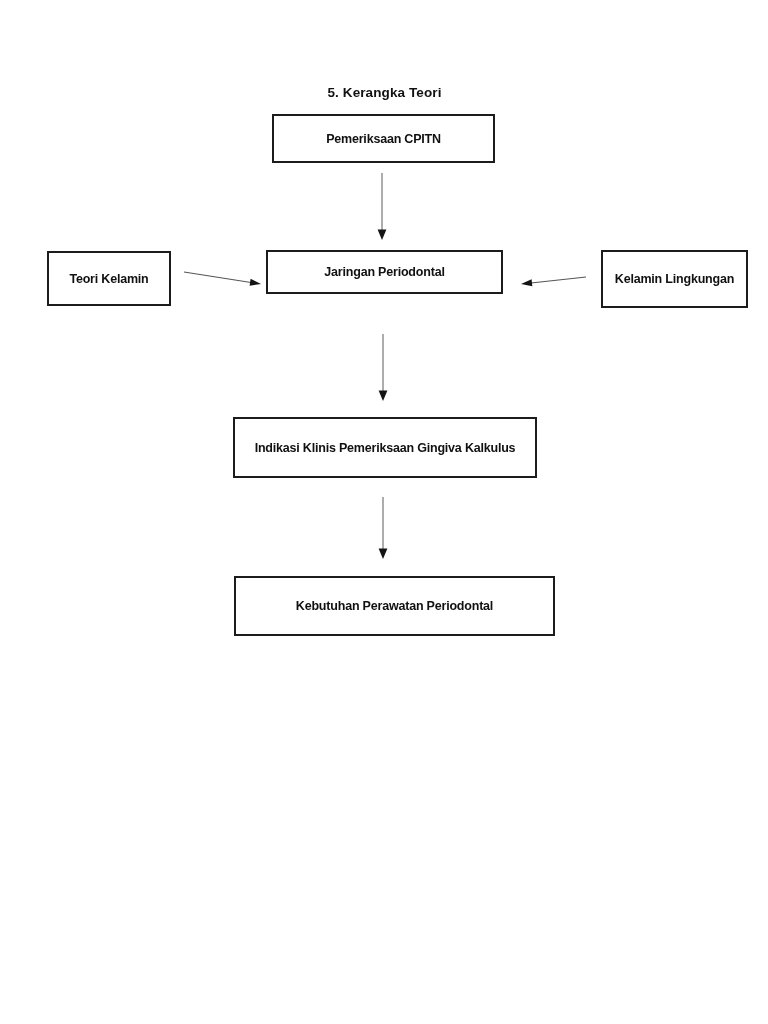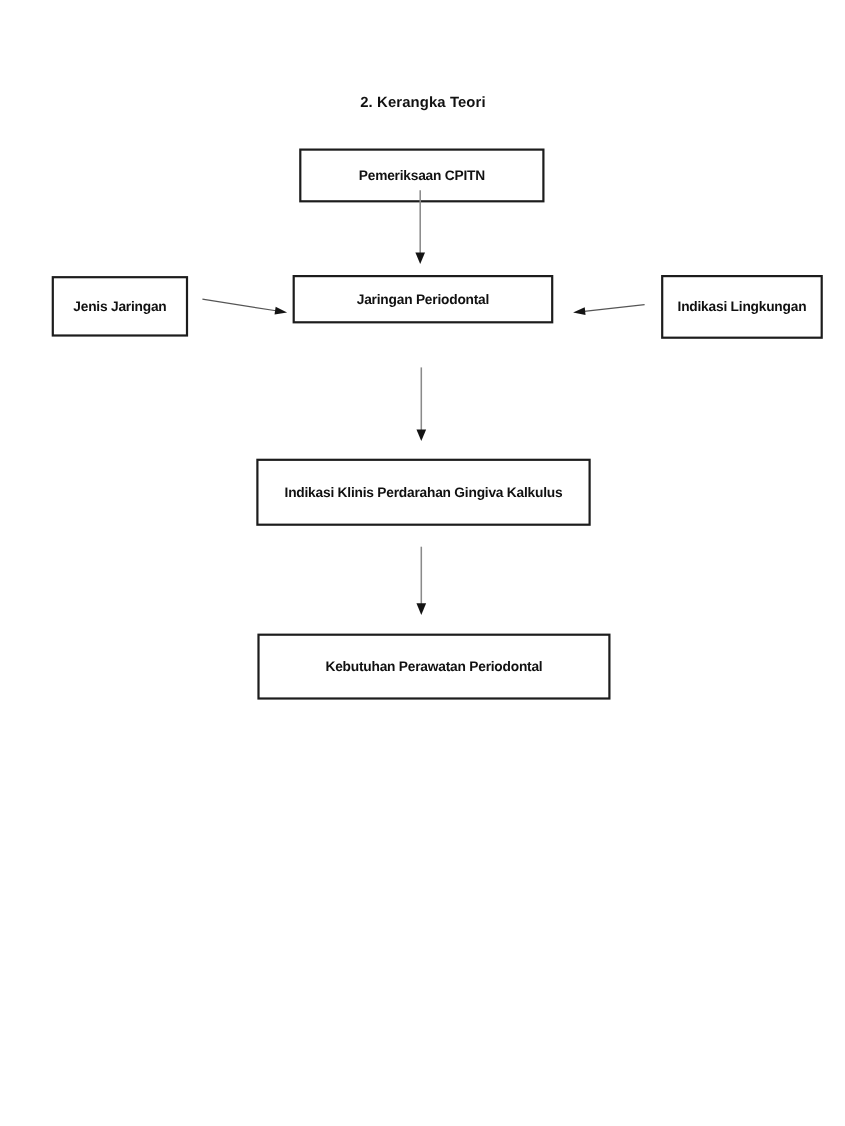--- a/index.html
+++ b/index.html
@@ -36,59 +36,59 @@
     display: flex;
     align-items: center;
     justify-content: center;
     text-align: center;
     font-size: 12.5px;
     font-weight: bold;
     color: #111111;
     letter-spacing: -0.2px;
     white-space: nowrap;
   }
-  #box-pemeriksaan { left: 272px; top: 114px; width: 223px; height: 49px; margin-top: 21px; }
+  #box-pemeriksaan { left: 272px; top: 114px; width: 223px; height: 49px; }
   #box-jenis       { left: 47px;  top: 251px; width: 124px; height: 55px; }
   #box-jaringan    { left: 266px; top: 250px; width: 237px; height: 44px; }
   #box-genetik     { left: 601px; top: 250px; width: 147px; height: 58px; }
   #box-indikasi    { left: 233px; top: 417px; width: 304px; height: 61px; }
   #box-kebutuhan   { left: 222px; top: 576px; width: 321px; height: 60px; margin-left: 12px; }
   .arrow-layer {
     position: absolute;
     inset: 0;
     width: 768px;
     height: 1024px;
     pointer-events: none;
   }
 </style>
 </head>
 <body>
 
 <div class="page">
 
-  <div class="diagram-title">2. Kerangka Teori</div>
+  <div class="diagram-title">5. Kerangka Teori</div>
 
   <div id="box-pemeriksaan" class="node">
     <span>Pemeriksaan CPITN</span>
   </div>
 
   <div id="box-jenis" class="node">
-    <span>Jenis Jaringan</span>
+    <span>Teori Kelamin</span>
   </div>
 
   <div id="box-jaringan" class="node">
     <span>Jaringan Periodontal</span>
   </div>
 
   <div id="box-genetik" class="node">
-    <span>Indikasi Lingkungan</span>
+    <span>Kelamin Lingkungan</span>
   </div>
 
   <div id="box-indikasi" class="node">
-    <span>Indikasi Klinis Perdarahan Gingiva Kalkulus</span>
+    <span>Indikasi Klinis Pemeriksaan Gingiva Kalkulus</span>
   </div>
 
   <div id="box-kebutuhan" class="node">
     <span>Kebutuhan Perawatan Periodontal</span>
   </div>
 
   <svg class="arrow-layer" viewBox="0 0 768 1024">
 
     <g>
       <line x1="382" y1="173" x2="382" y2="231" stroke="#8a8a8a" stroke-width="1.4"></line>

